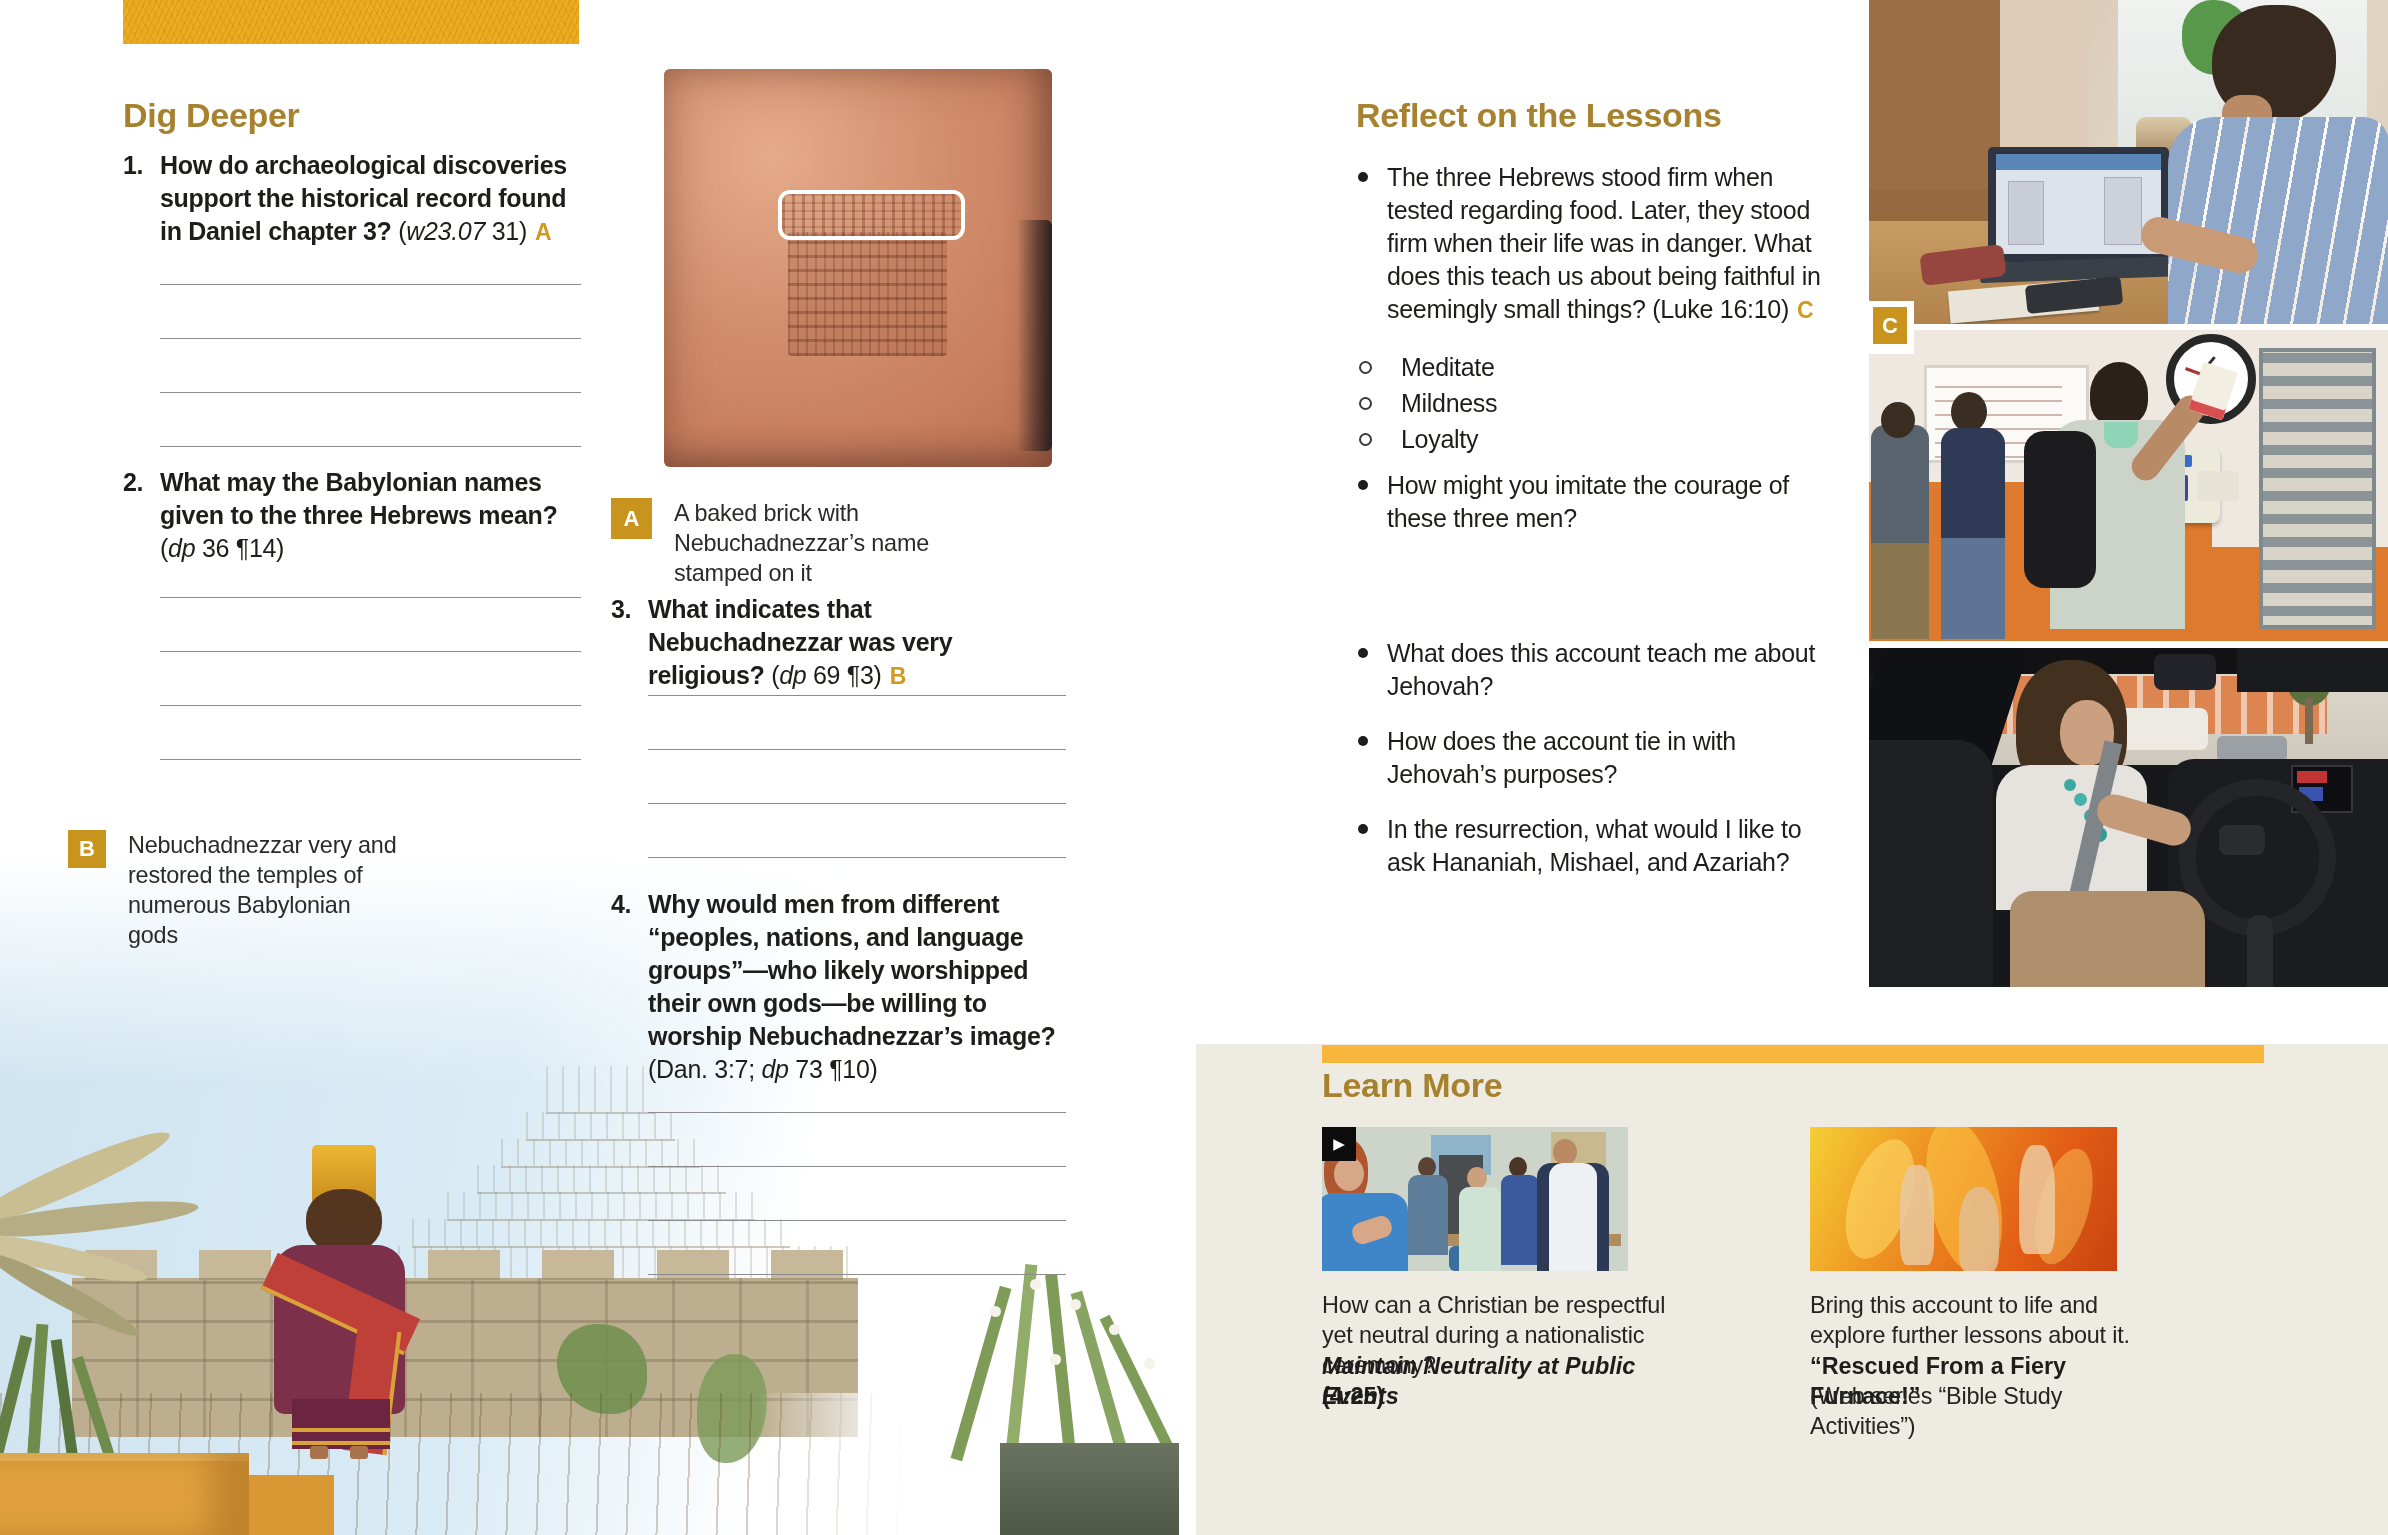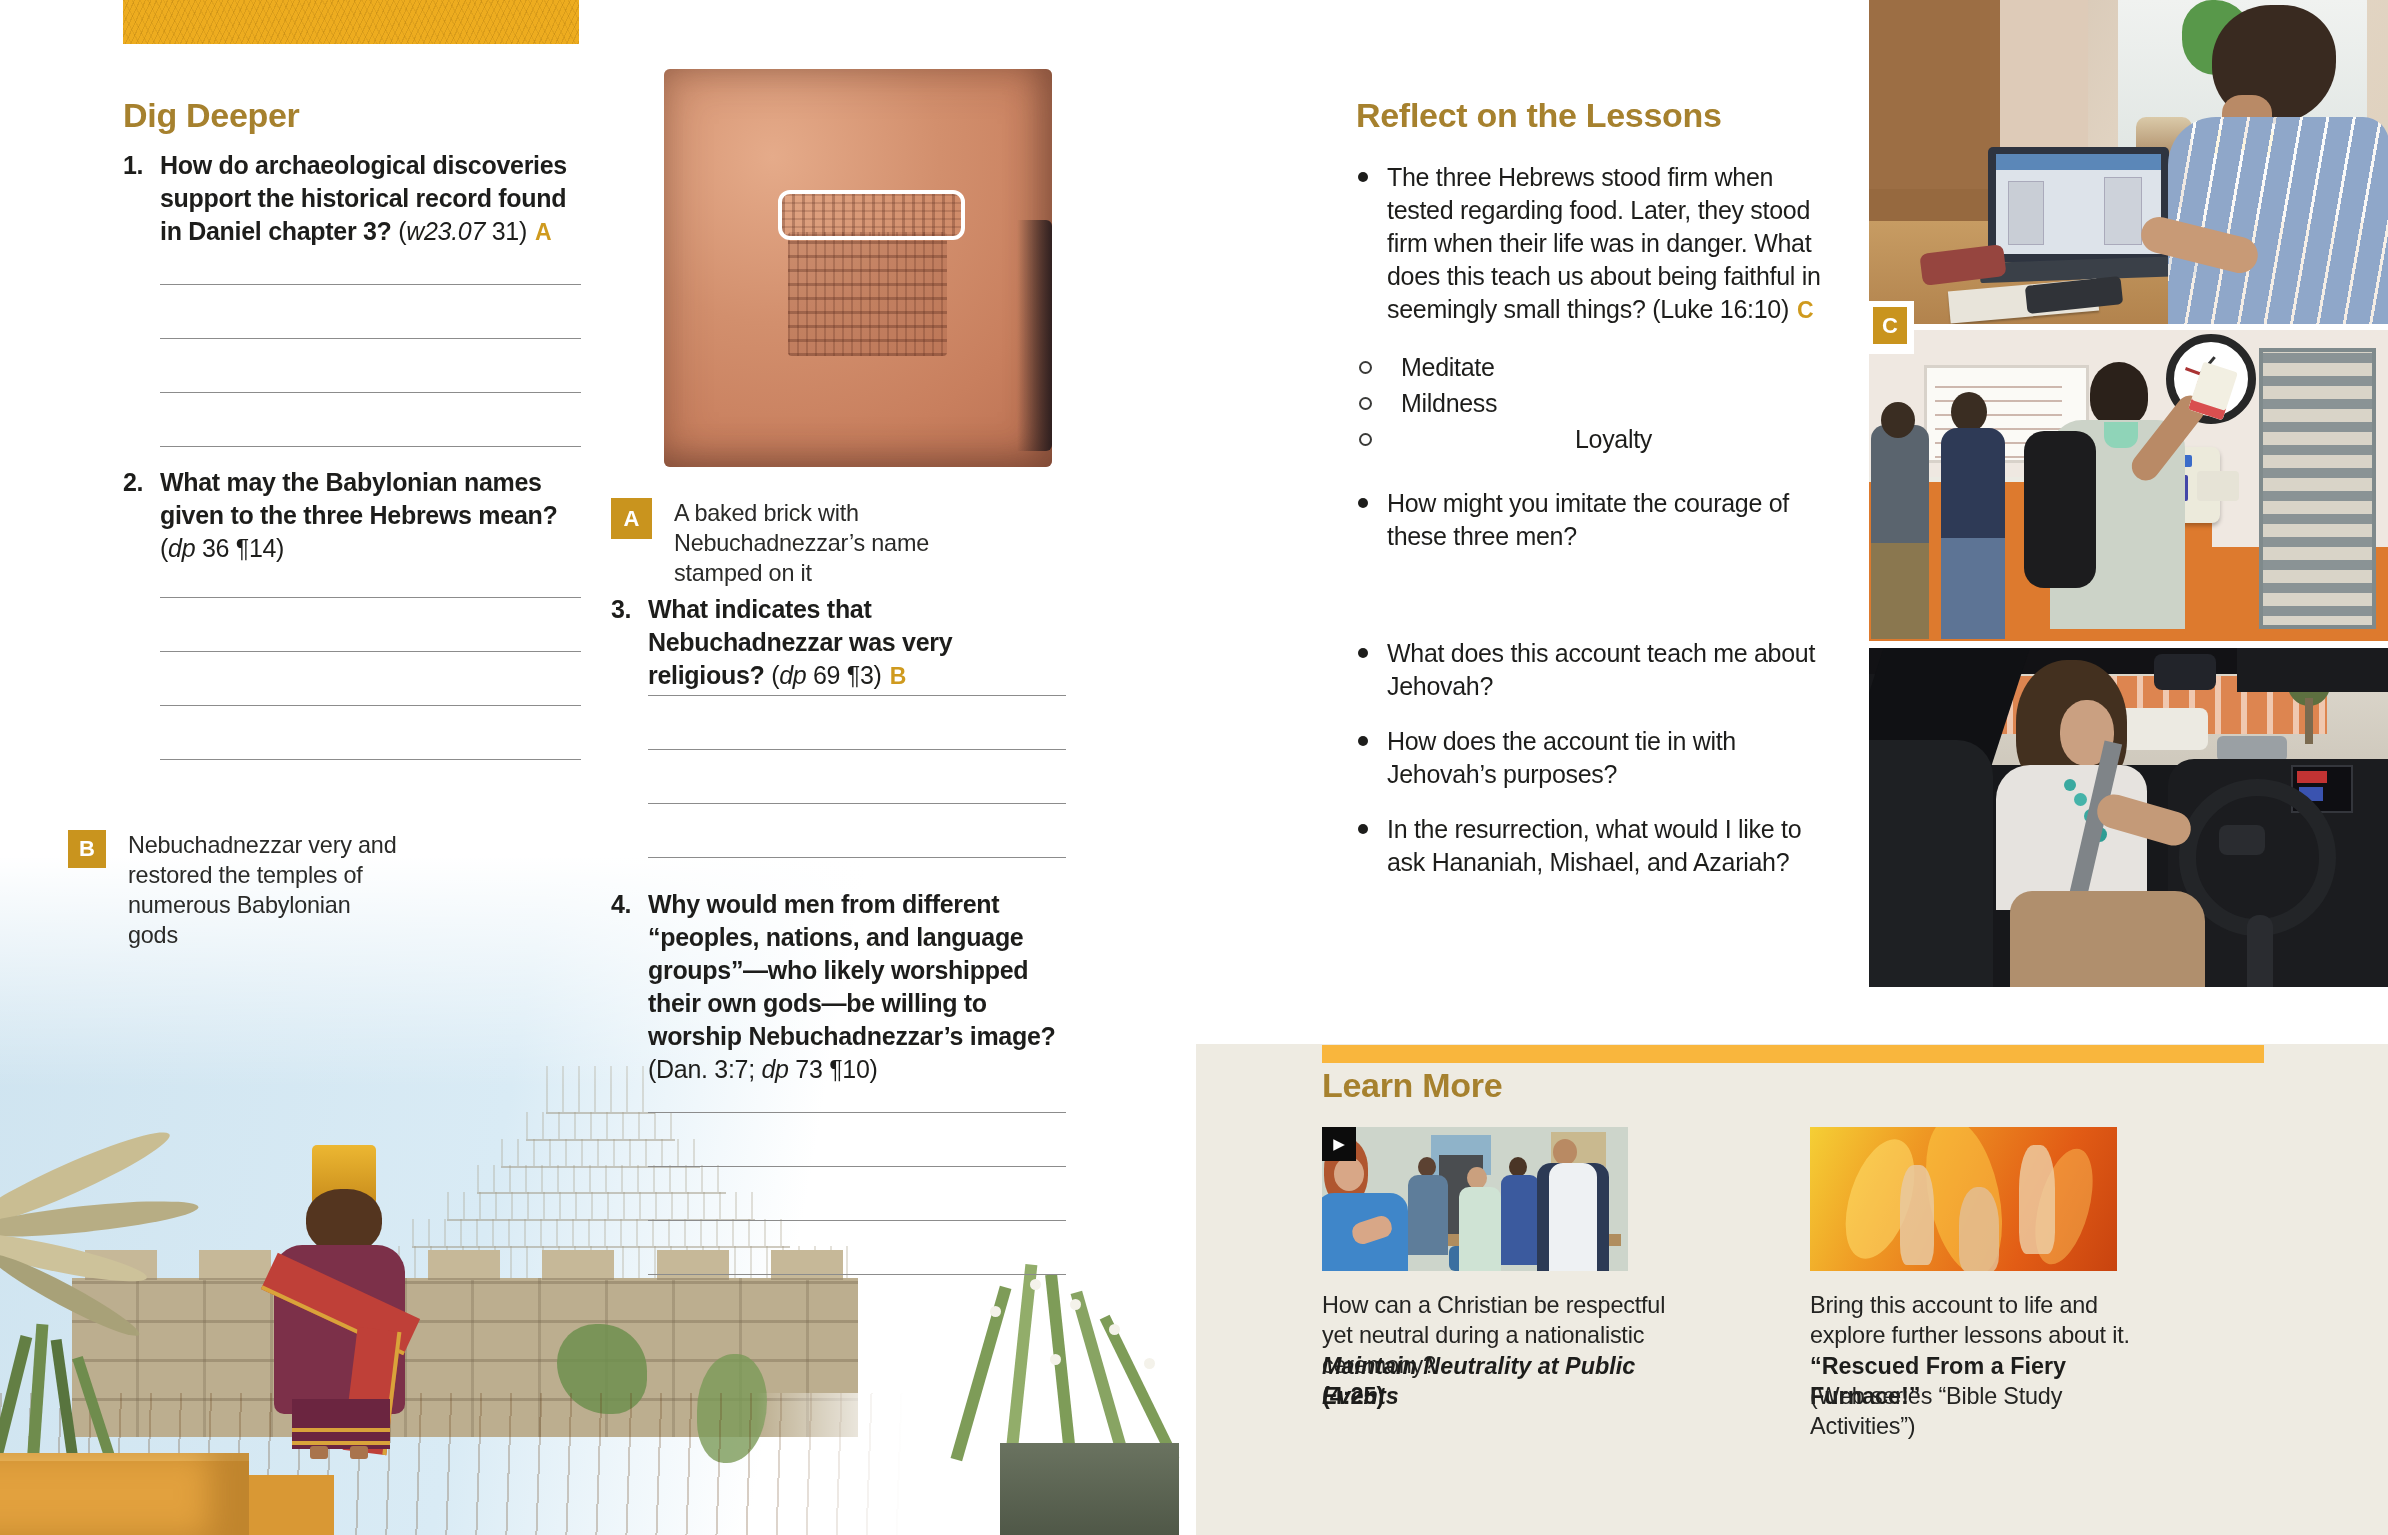--- a/index.html
+++ b/index.html
@@ -235,21 +235,21 @@
 
   <div class="abs gold-h" style="left:1356px;top:96px;">Reflect on the Lessons</div>
 
   <div class="abs body-t" style="left:1356px;top:161px;width:470px;">
     <div class="bullet">
       <span class="dot"></span>
       <span>The three Hebrews stood firm when tested regarding food. Later, they stood firm when their life was in danger. What does this teach us about being faithful in seemingly small things? (Luke 16:10)</span><span class="inline-marker">C</span>
     </div>
     <div class="sub"><span class="circ"></span><span>Meditate</span></div>
     <div class="sub"><span class="circ"></span><span>Mildness</span></div>
-    <div class="sub" style="margin-bottom:30px;text-align:center;"><span class="circ"></span><span>Loyalty</span></div>
+    <div class="sub" style="margin-bottom:12px;"><span class="circ"></span><span>Loyalty</span></div>
     <div class="bullet">
       <span class="dot"></span>
       <span>How might you imitate the courage of these three men?</span>
     </div>
   </div>
 
   <div class="abs body-t" style="left:1356px;top:637px;width:470px;">
     <div class="bullet"><span class="dot"></span><span>What does this account teach me about Jehovah?</span></div>
     <div class="bullet"><span class="dot"></span><span>How does the account tie in with Jehovah’s purposes?</span></div>
     <div class="bullet"><span class="dot"></span><span>In the resurrection, what would I like to ask Hananiah, Mishael, and Azariah?</span></div>

